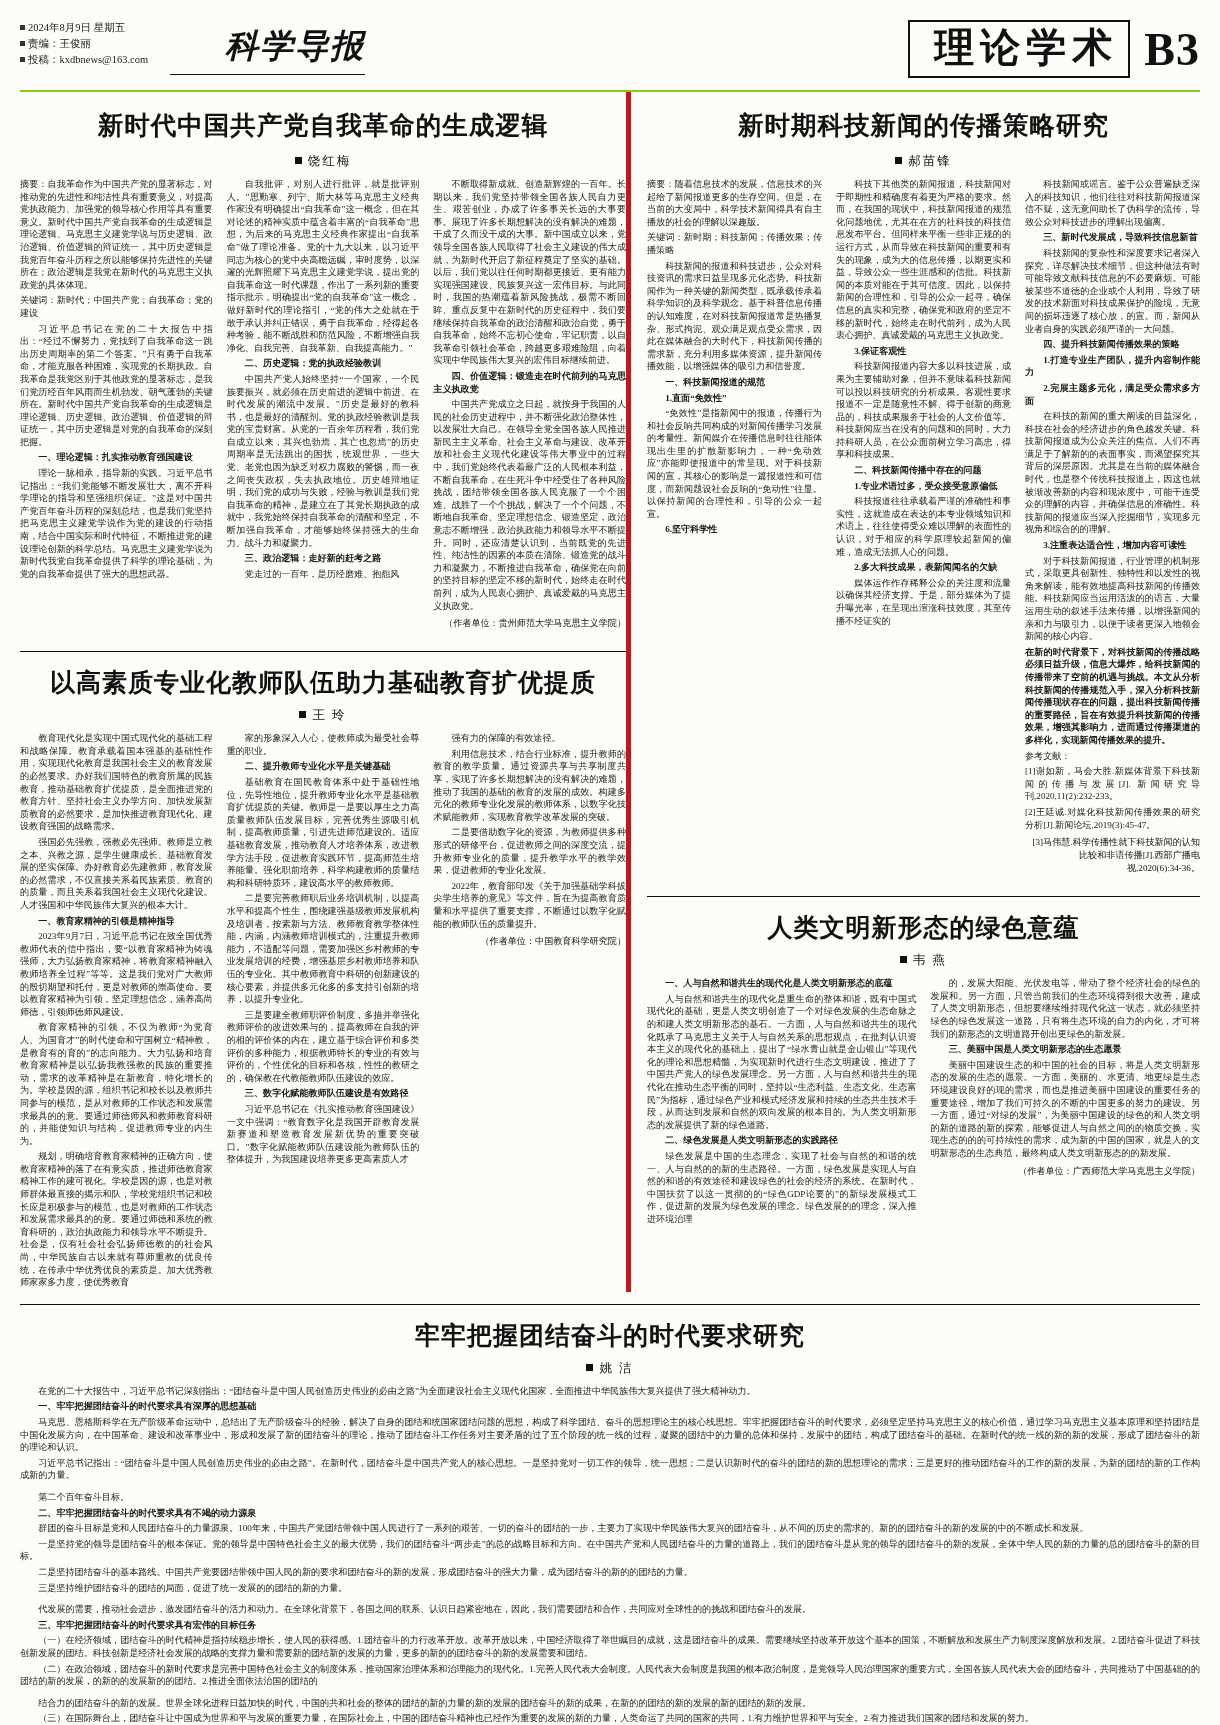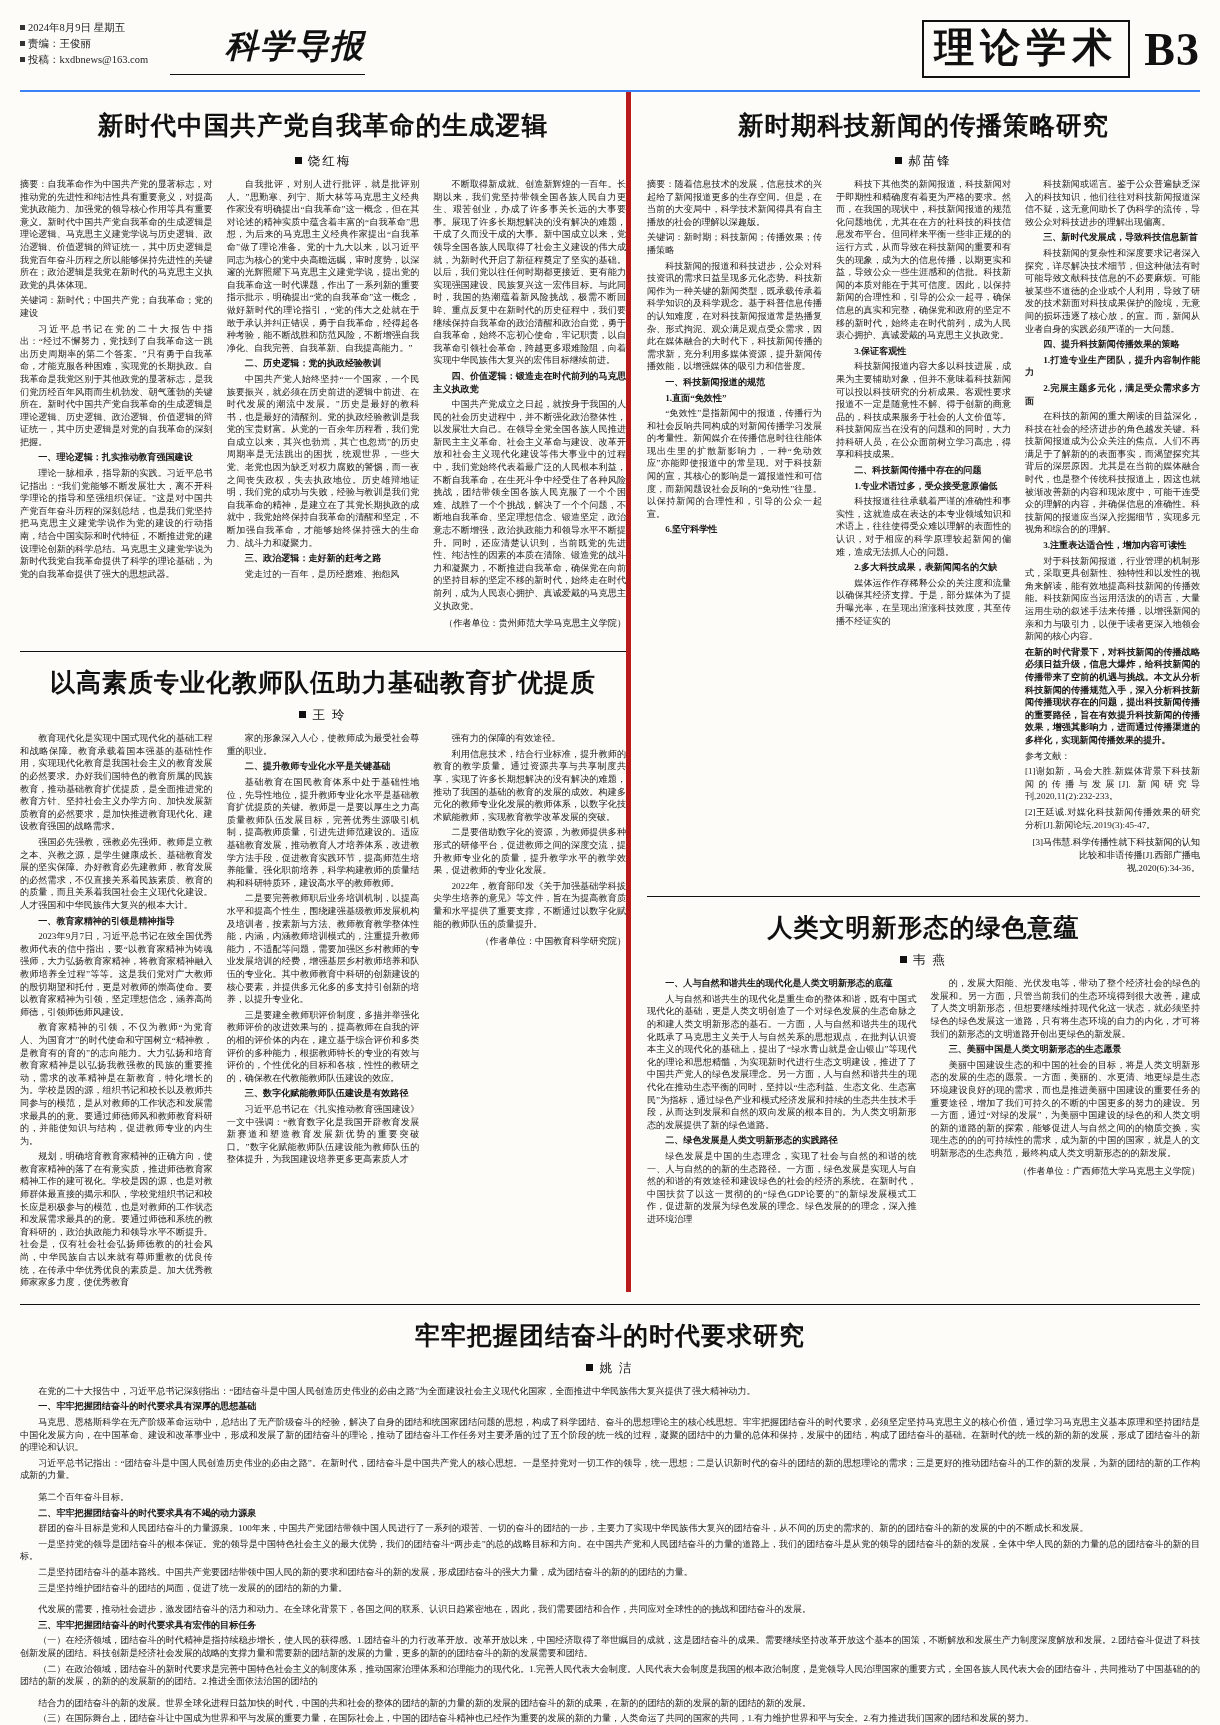--- a/index.html
+++ b/index.html
@@ -7,35 +7,35 @@
   body {
     width:1220px; height:1725px;
     background:#fdfcf8;
     font-family:"Liberation Serif", serif;
     color:#111;
     position:relative;
   }
   .page { width:1220px; height:1725px; padding:14px 20px 10px 20px; position:relative; }
 
   
-  .masthead { display:flex; align-items:flex-start; height:78px; border-bottom:2px solid #3b82f6; padding-bottom:4px; }
+  .masthead { display:flex; align-items:flex-start; height:78px; border-bottom:2px solid #84cc16; padding-bottom:4px; }
   .mh-left { width:150px; font-size:10.5px; line-height:16px; color:#222; padding-top:6px; }
   .mh-left div { white-space:nowrap; }
   .mh-left .sq { display:inline-block; width:5px; height:5px; background:#333; margin-right:3px; vertical-align:1px; }
   .mh-logo { width:195px; text-align:right; padding-top:10px; }
   .mh-logo .brand {
     font-family:"Liberation Serif", serif;
     font-size:33px; font-weight:bold; letter-spacing:2px;
     font-style:italic; color:#111;
   }
   .mh-logo .rule { border-top:1px solid #111; margin-top:5px; }
   .mh-mid { flex:1; }
   .mh-right { display:flex; align-items:center; gap:14px; padding-top:6px; }
   .mh-title-box {
-    border:2px solid #111; padding:2px 10px 4px 10px;
+    border:2px solid #111; padding:2px 10px 4px 24px;
     display:flex; align-items:center; justify-content:center;
   }
   .mh-title-box span {
     font-size:40px; font-weight:bold; letter-spacing:6px; line-height:48px;
     font-family:"Liberation Serif", serif;
   }
   .mh-page { font-size:46px; font-weight:bold; letter-spacing:1px; }
 
   
   .headline { text-align:center; font-weight:bold; color:#111; }

